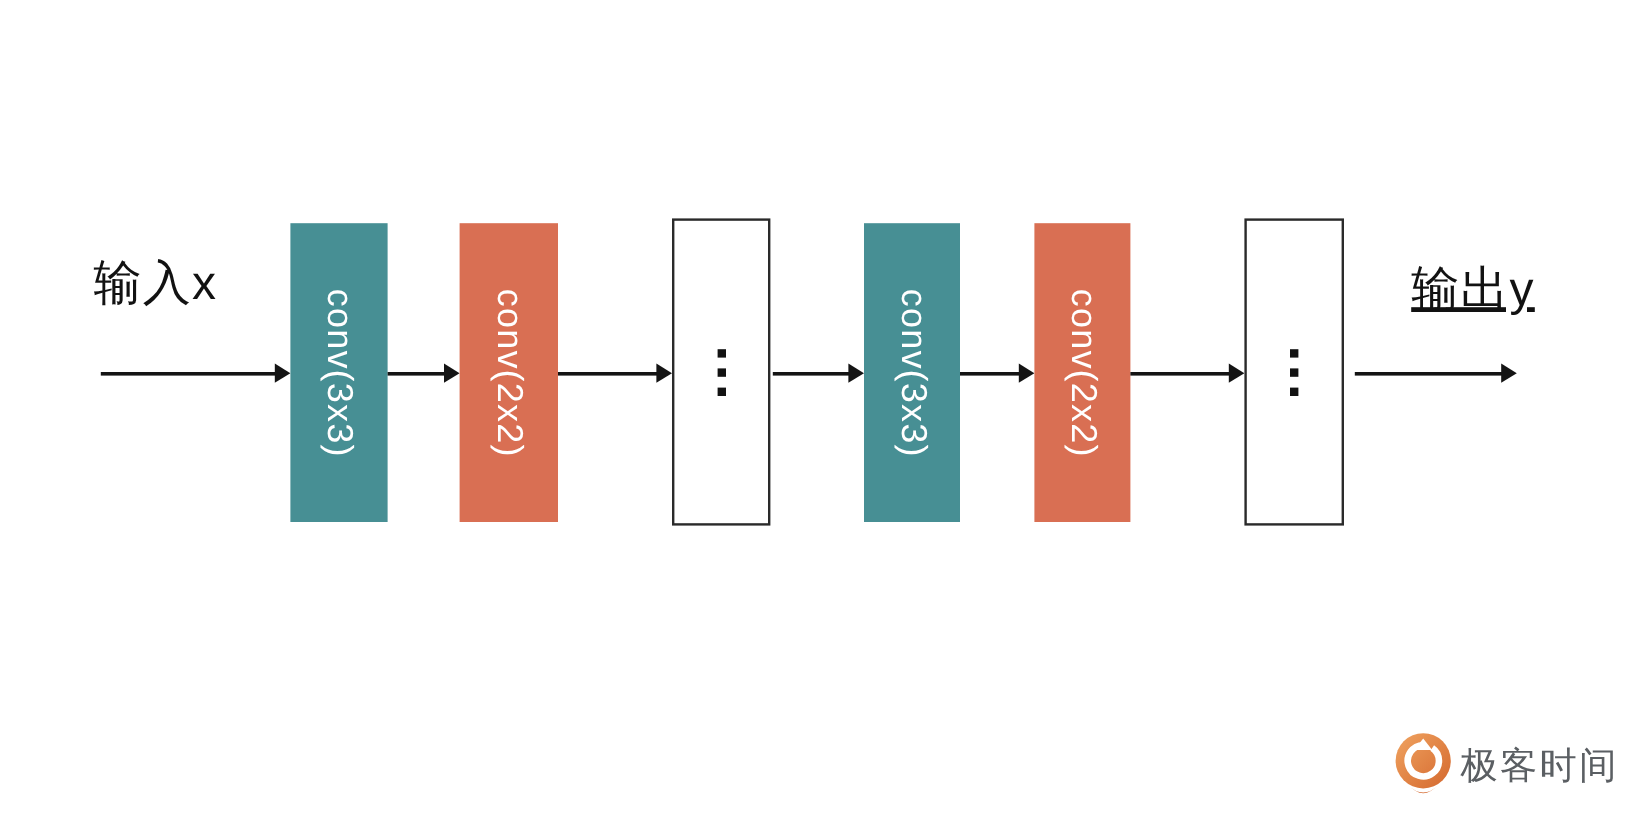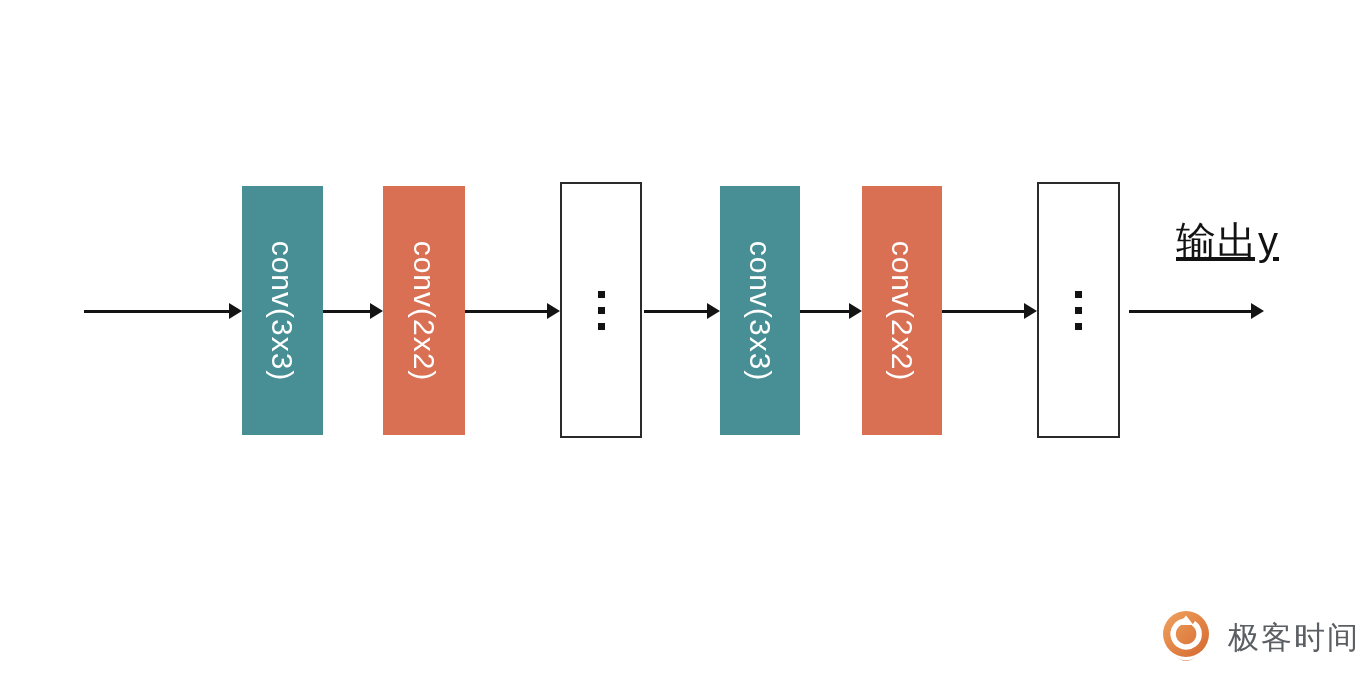--- a/index.html
+++ b/index.html
@@ -41,28 +41,29 @@
   .pos-b2{left:383px;top:186px;width:82px;height:249px;}
   .pos-b3{left:560px;top:182px;width:82px;height:256px;}
   .pos-b4{left:720px;top:186px;width:80px;height:249px;}
   .pos-b5{left:862px;top:186px;width:80px;height:249px;}
   .pos-b6{left:1037px;top:182px;width:83px;height:256px;}
   
   .logo{position:absolute;left:1158px;top:610px;display:flex;align-items:center;}
   .logo-icon{width:56px;height:56px;flex:0 0 auto;}
   .logo-text{
     font-size:31px;line-height:56px;letter-spacing:2px;color:#5B5F63;
-    margin-left:14px;white-space:nowrap;font-weight:500;
+    margin-left:3px;white-space:nowrap;font-weight:500;
   }
 </style>
 </head>
 <body>
 
 <div class="canvas">
 
+  <span class="io-label pos-input">输入x</span>
 
   <div class="arrow pos-a1">
       <span class="shaft"></span>
       <span class="head"></span>
     </div>
 
   <div class="box conv pos-b1" style="background-color: rgb(71, 143, 148);">
     <span class="rot">conv(3x3)</span>
   </div>
 

